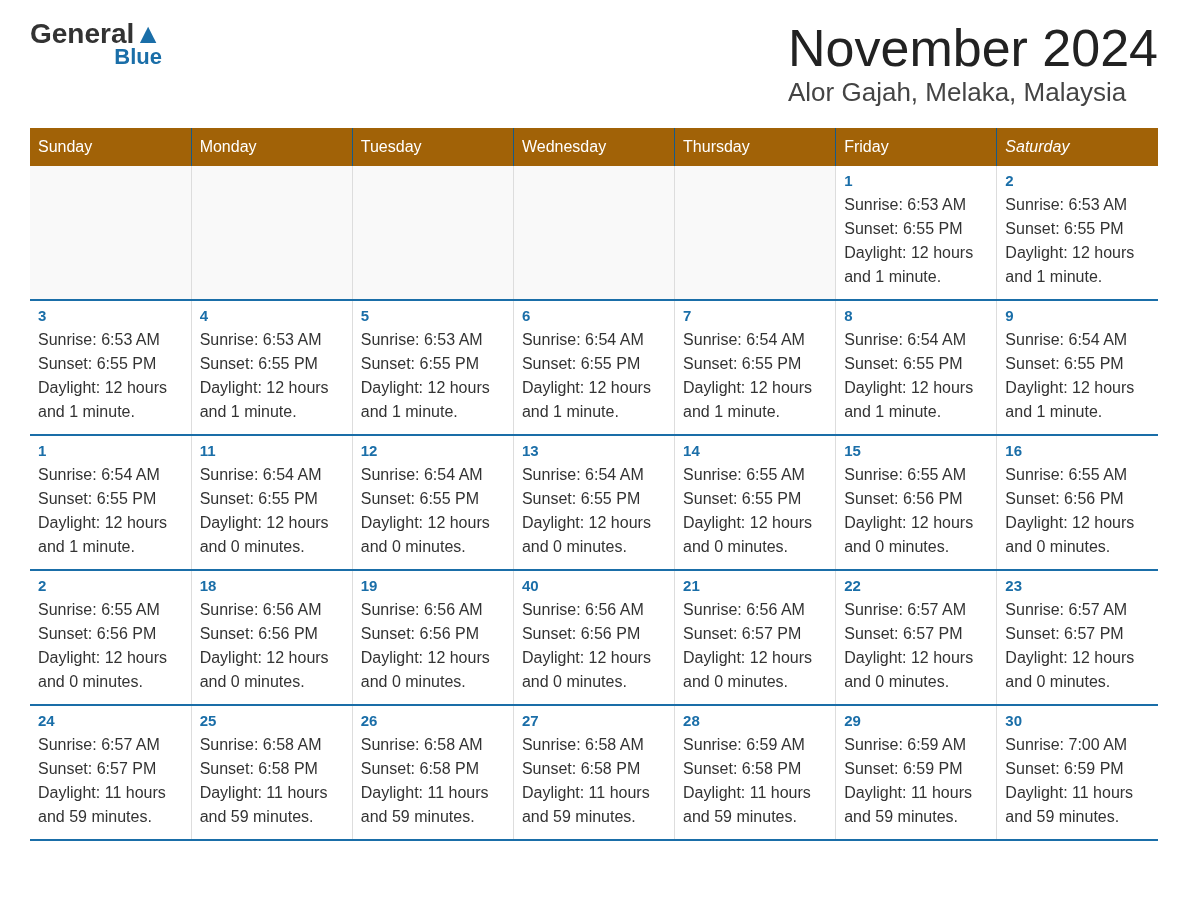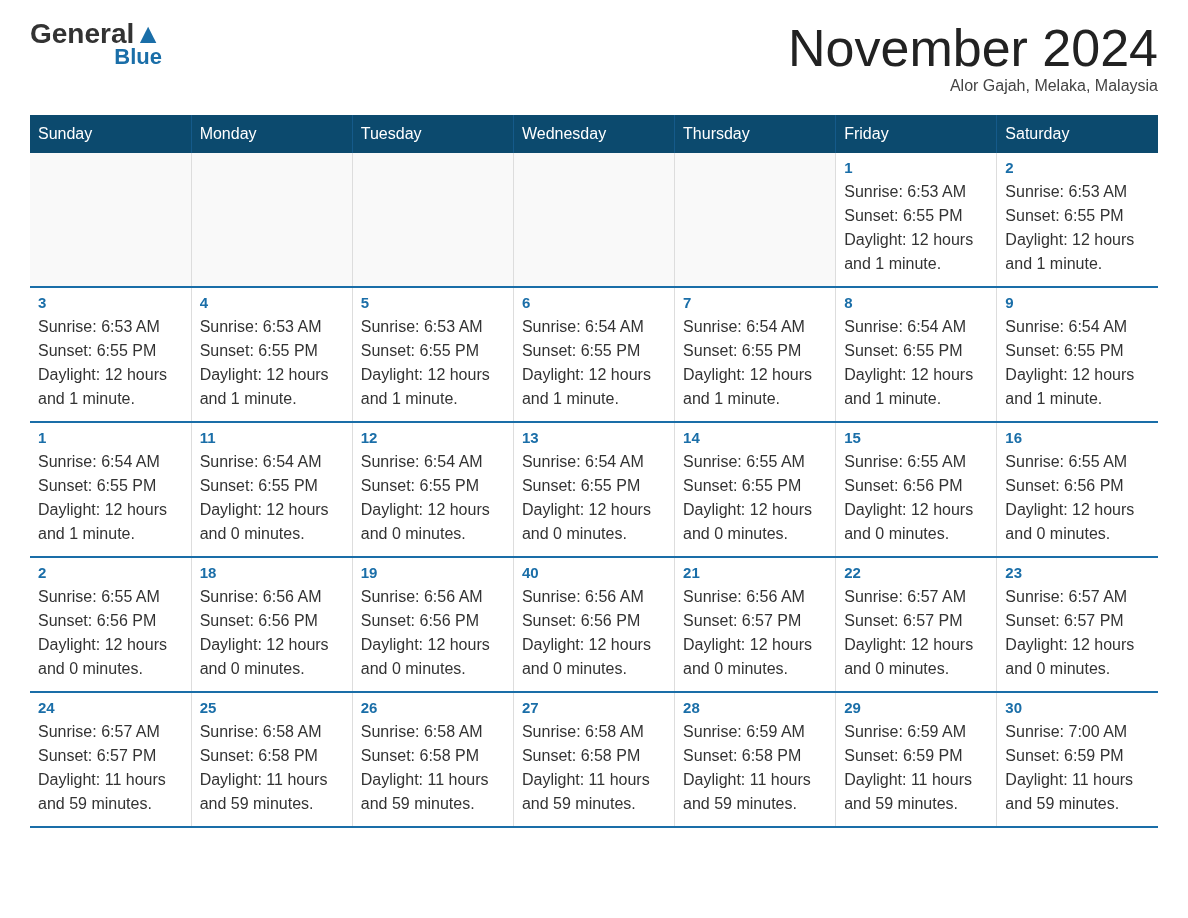--- a/index.html
+++ b/index.html
@@ -31,49 +31,50 @@
       color: #1a6ea8;
     }
     .logo-blue {
       font-size: 22px;
       font-weight: bold;
       color: #1a6ea8;
       margin-left: 48px;
       margin-top: -4px;
     }
     .title-section {
-      text-align: right;
+      text-align: left;
     }
     .month-title {
       font-size: 52px;
       font-weight: 300;
       color: #222;
       line-height: 1.1;
     }
     .location {
-      font-size: 16px;
+      font-size: 26px;
       color: #444;
       font-weight: 400;
     }
     table {
       width: 100%;
       border-collapse: collapse;
       table-layout: fixed;
     }
     thead tr th {
-      background-color: #0c4a6e;
+      background-color: #a16207;
       color: #fff;
       padding: 10px 8px;
       font-size: 16px;
       font-weight: 500;
       text-align: left;
       border-right: 1px solid #155a8a;
     }
     thead tr th:last-child {
       border-right: none;
+      font-style: italic;
     }
     tbody tr {
       border-bottom: 2px solid #1a6ea8;
     }
     tbody tr td {
       vertical-align: top;
       padding: 6px 8px 10px 8px;
       font-size: 12.5px;
       color: #222;
       border-right: 1px solid #ddd;

